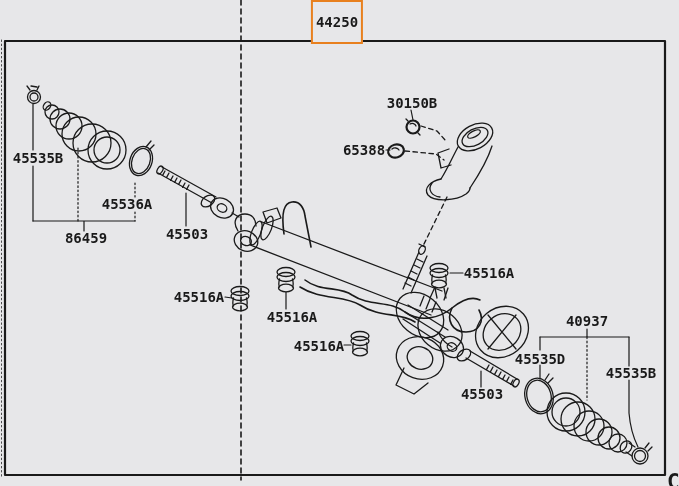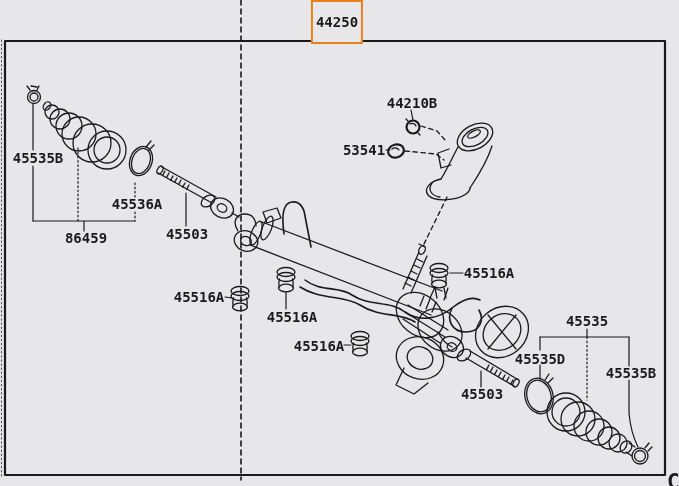--- a/index.html
+++ b/index.html
@@ -220,28 +220,28 @@
       <path d="M587,329 V337 M540,337 H629"></path>
       <path d="M540,337 V350 M540,365 V379"></path>
       <path d="M587,337 V400" stroke-dasharray="1.6 2.6"></path>
       <path d="M629,337 V366 M629,380 V413 C630,425 633,437 638,447"></path>
     </g>
 
     <text x="667" y="489" font-family="DejaVu Sans Mono, monospace" font-weight="bold" font-size="21" fill="#1a1a1a" stroke="none">C</text>
   </svg>
 
   <div class="part-label highlight" style="left:337px;top:22px">44250</div>
-  <div class="part-label" style="left:412px;top:103px">44210B</div>
-  <div class="part-label" style="left:364px;top:150px">53541</div>
+  <div class="part-label" style="left:412px;top:103px">30150B</div>
+  <div class="part-label" style="left:364px;top:150px">65388</div>
   <div class="part-label" style="left:38px;top:158px">45535B</div>
-  <div class="part-label" style="left:137px;top:204px">45536A</div>
+  <div class="part-label" style="left:127px;top:204px">45536A</div>
   <div class="part-label" style="left:86px;top:238px">86459</div>
   <div class="part-label" style="left:187px;top:234px">45503</div>
   <div class="part-label" style="left:199px;top:297px">45516A</div>
   <div class="part-label" style="left:292px;top:317px">45516A</div>
   <div class="part-label" style="left:319px;top:346px">45516A</div>
   <div class="part-label" style="left:489px;top:273px">45516A</div>
   <div class="part-label" style="left:482px;top:394px">45503</div>
   <div class="part-label" style="left:540px;top:359px">45535D</div>
-  <div class="part-label" style="left:587px;top:321px">45535</div>
+  <div class="part-label" style="left:587px;top:321px">40937</div>
   <div class="part-label" style="left:631px;top:373px">45535B</div>
 
 </div>
 
 </body></html>

